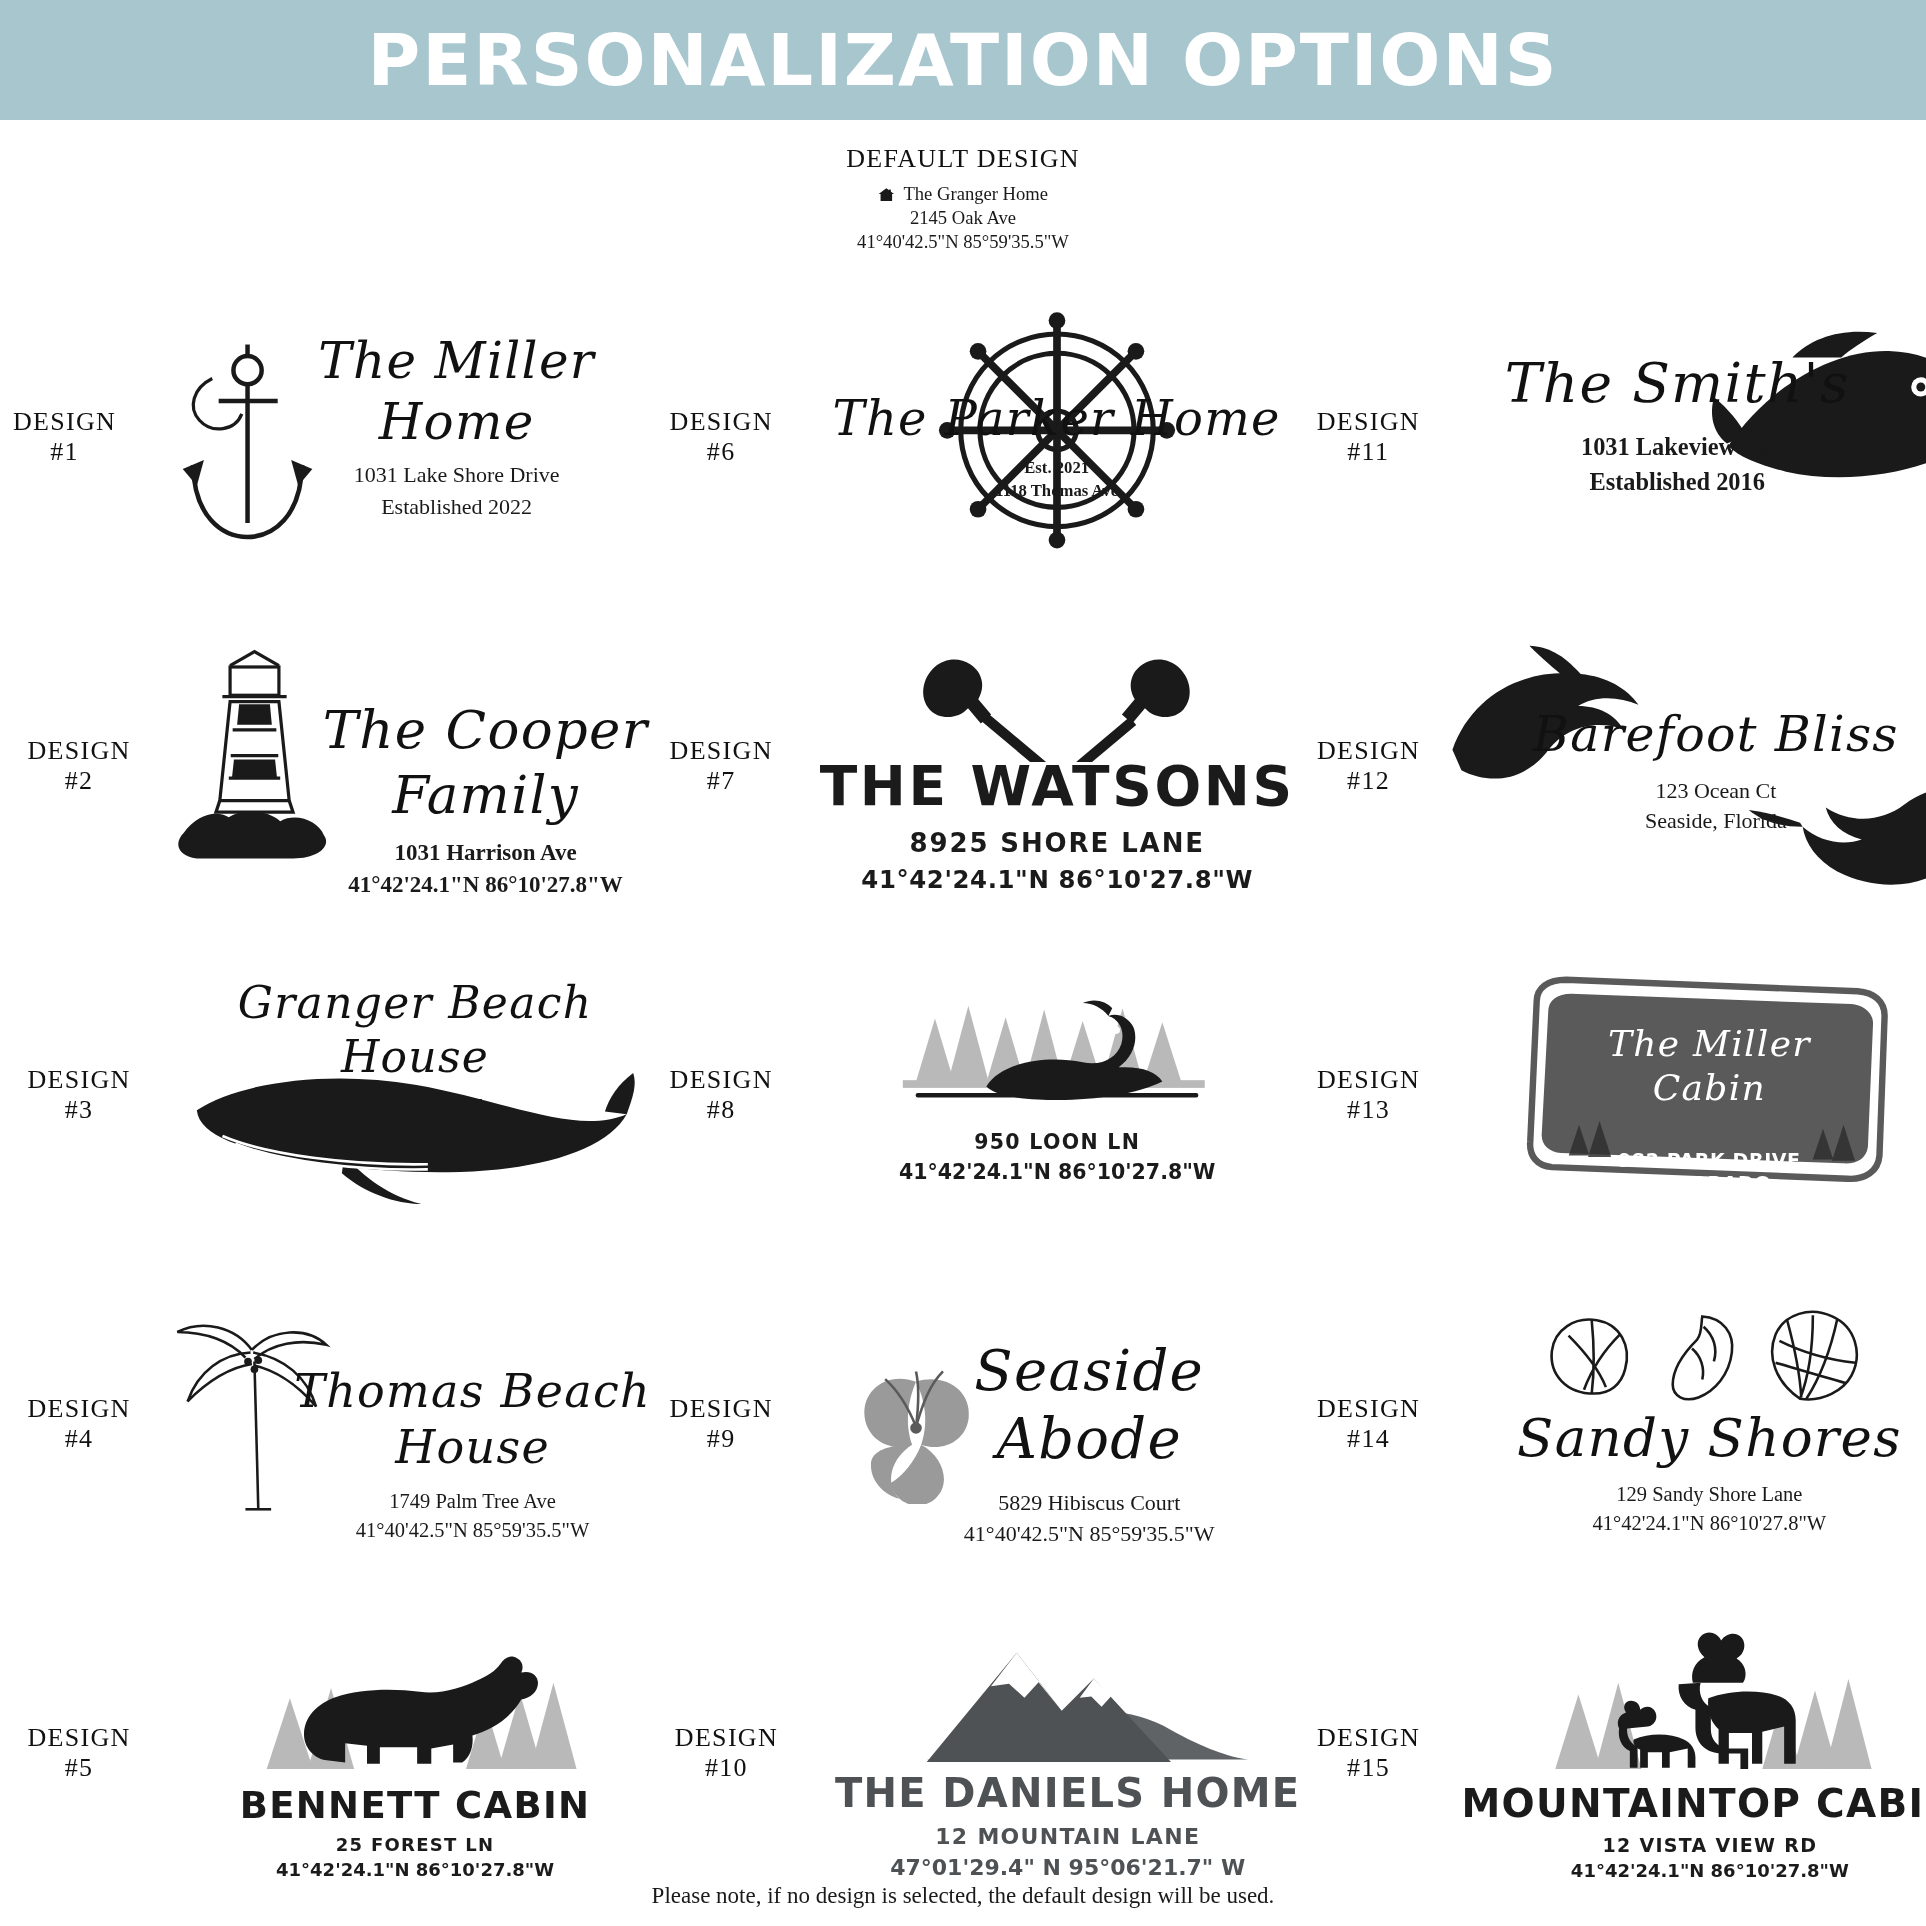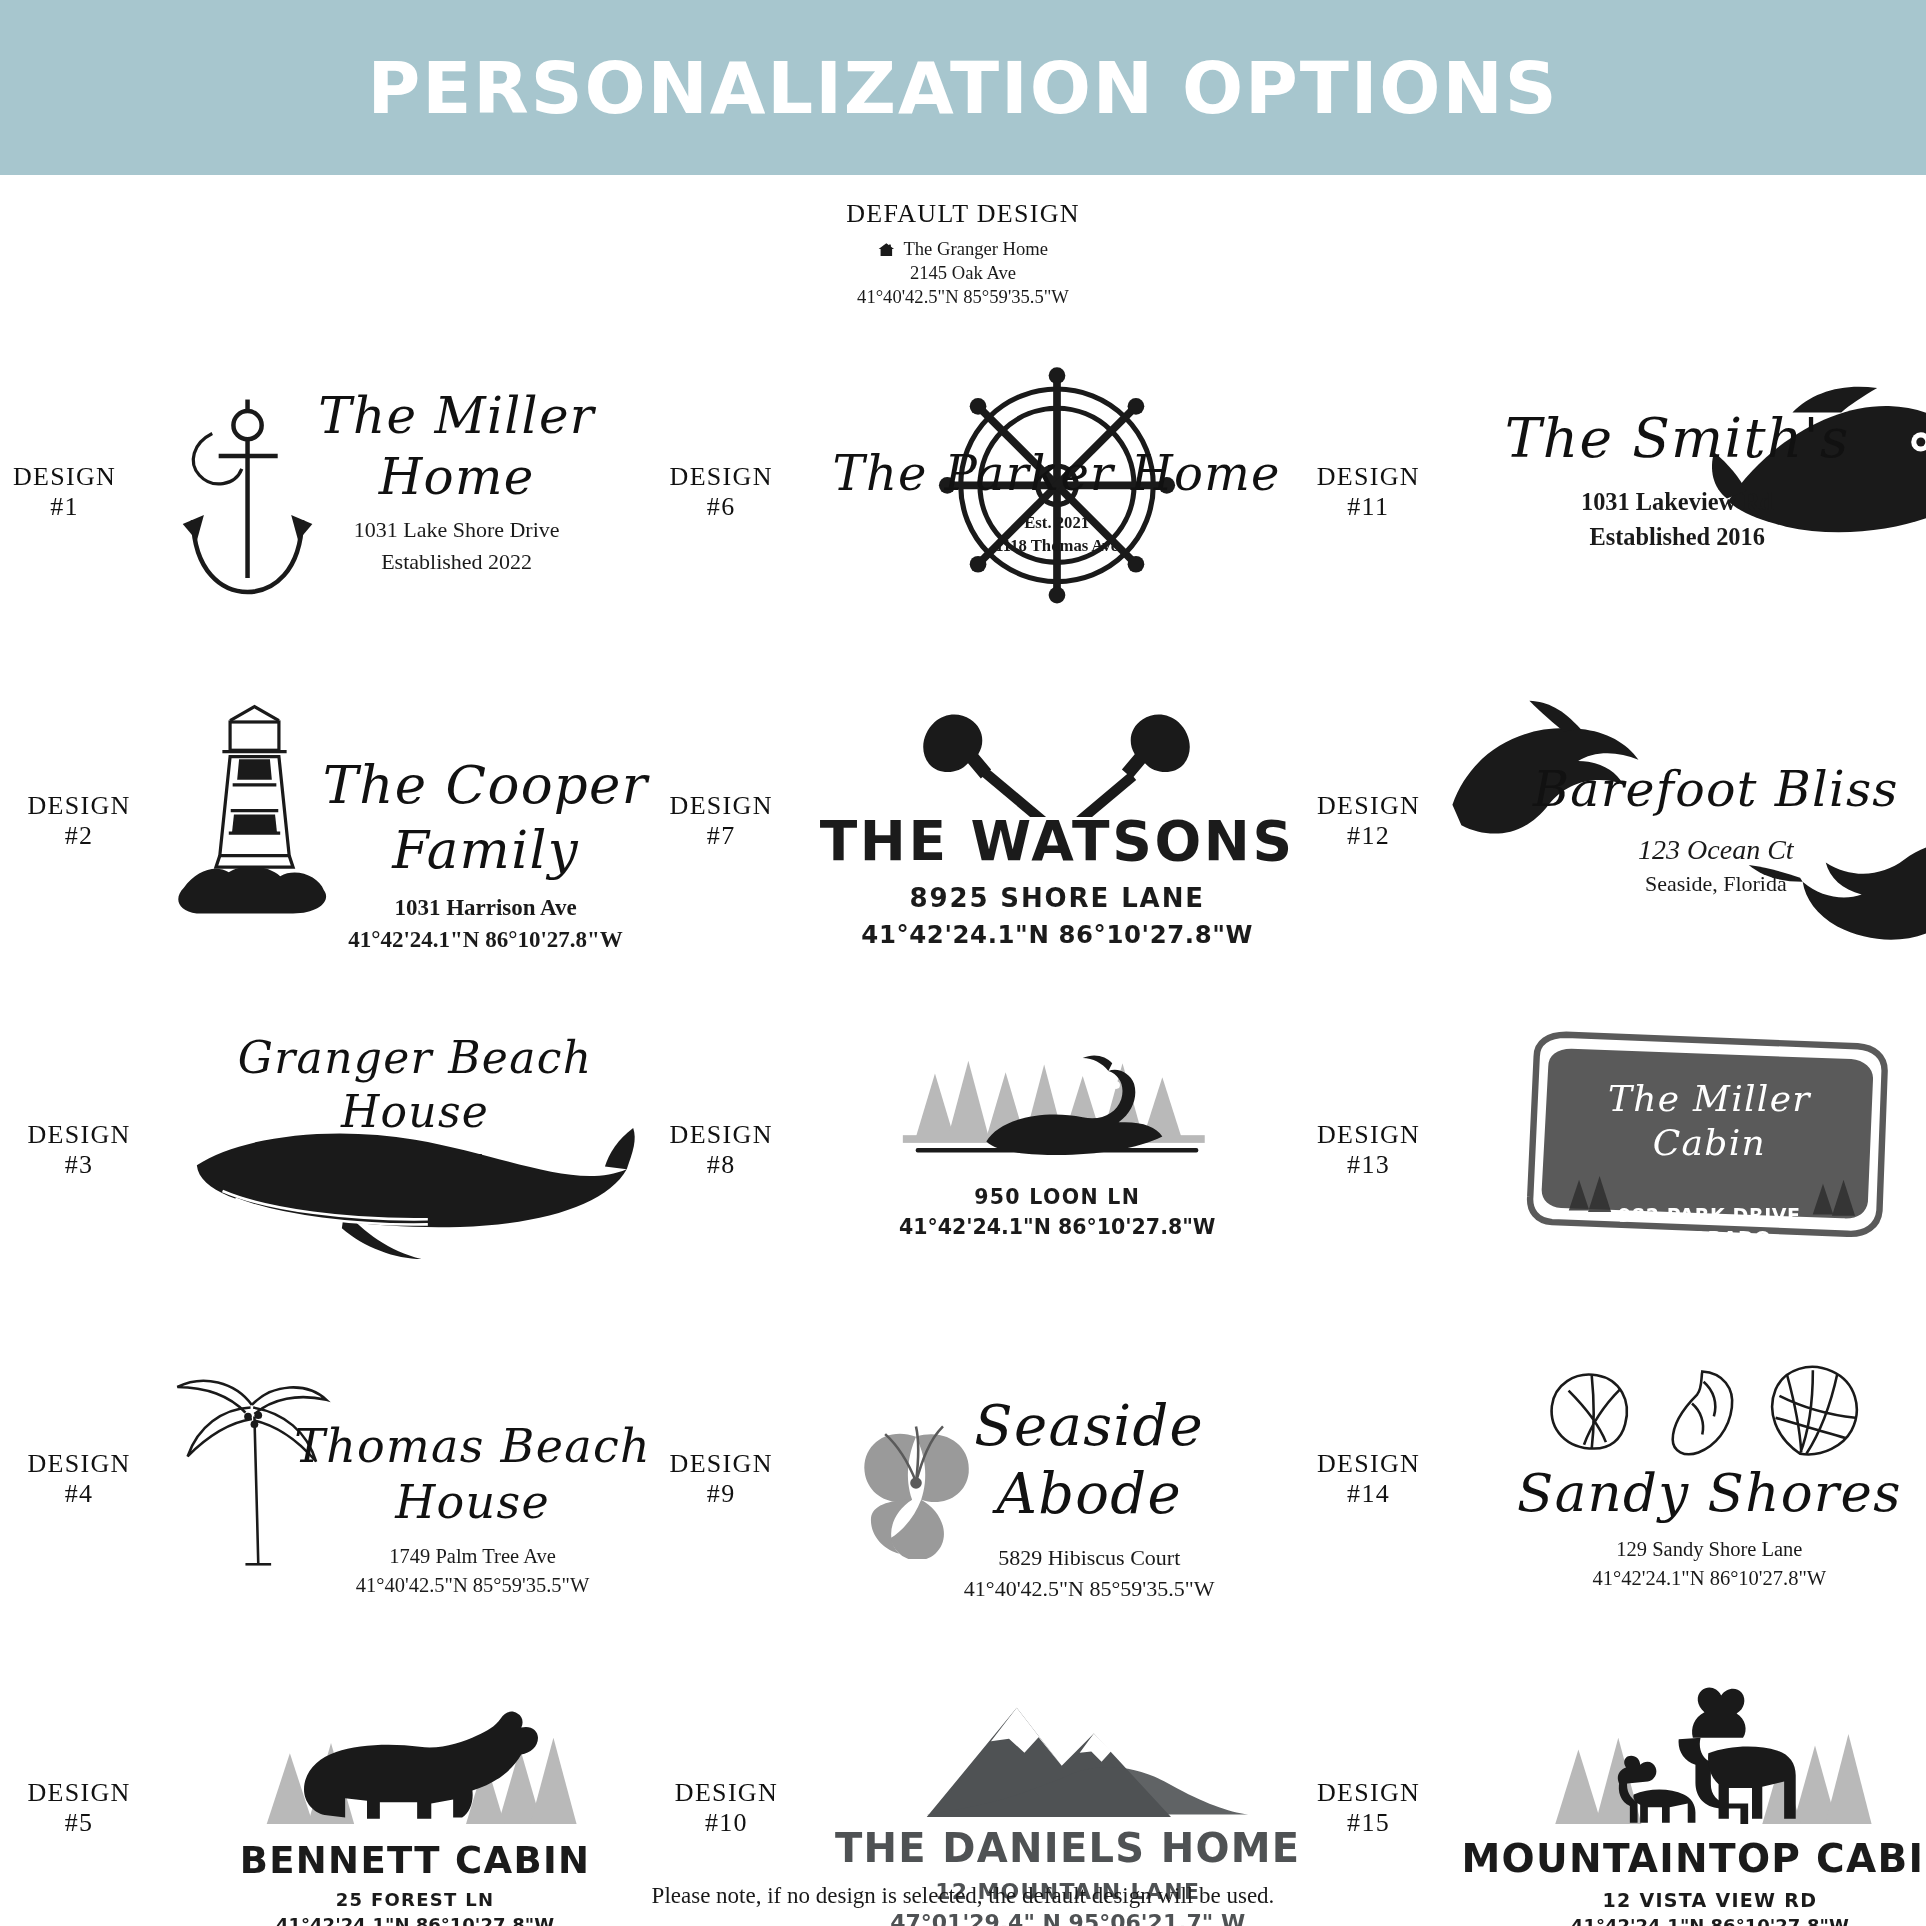--- a/index.html
+++ b/index.html
@@ -11,21 +11,21 @@
     width: 1926px;
     height: 1926px;
     font-family: "Liberation Serif", serif;
     color: #1a1a1a;
     overflow: hidden;
   }
 
   
   .header {
     width: 100%;
-    height: 175px;
+    height: 120px;
     background: #a7c6ce;
     display: flex;
     align-items: center;
     justify-content: center;
   }
   .header-title {
     font-family: "DejaVu Sans", sans-serif;
     font-weight: bold;
     font-size: 72px;
     letter-spacing: 1.9px;
@@ -282,21 +282,21 @@
     <div class="cell-label">DESIGN #12</div>
     <div class="art">
       <svg width="526" height="257" viewBox="0 0 820 400" style="position:absolute;left:6.4px;top:0;">
         <path d="M10 180 C40 96 120 52 210 62 C250 66 282 84 300 110 C268 96 230 96 206 112 C238 112 264 126 276 148 C232 132 186 146 160 180 C124 228 70 236 24 212 Z" fill="#1a1a1a"></path>
         <path d="M210 62 C180 30 160 20 130 18 C150 38 166 52 184 66 Z" fill="#1a1a1a"></path>
         <path d="M810 330 C770 396 680 406 610 370 C578 352 560 326 556 300 C584 324 620 330 648 320 C618 312 598 294 592 270 C632 296 680 292 714 266 C766 226 816 238 812 292 Z" fill="#1a1a1a"></path>
         <path d="M556 300 C520 300 494 292 472 274 C502 278 528 286 552 294 Z" fill="#1a1a1a"></path>
       </svg>
       <div class="txtblock" style="position:absolute; left:77px; top:71px; width:398px;">
         <div class="script" style="font-size:49px;">Barefoot Bliss</div>
-        <div class="serif-sm" style="font-size:28px; margin-top:13px;font-style:italic;">123 Ocean Ct</div>
+        <div class="serif-sm" style="font-size:22px; margin-top:13px;">123 Ocean Ct</div>
         <div class="serif-sm" style="font-size:22px; margin-top:3.9px;">Seaside, Florida</div>
       </div>
     </div>
   </div>
 
   <div class="cell">
     <div class="cell-label">DESIGN #3</div>
     <div class="art">
       <div class="txtblock" style="position:absolute; left:39px; top:13px; width:462px;">
         <div class="script" style="font-size:44px;">Granger Beach House</div>

